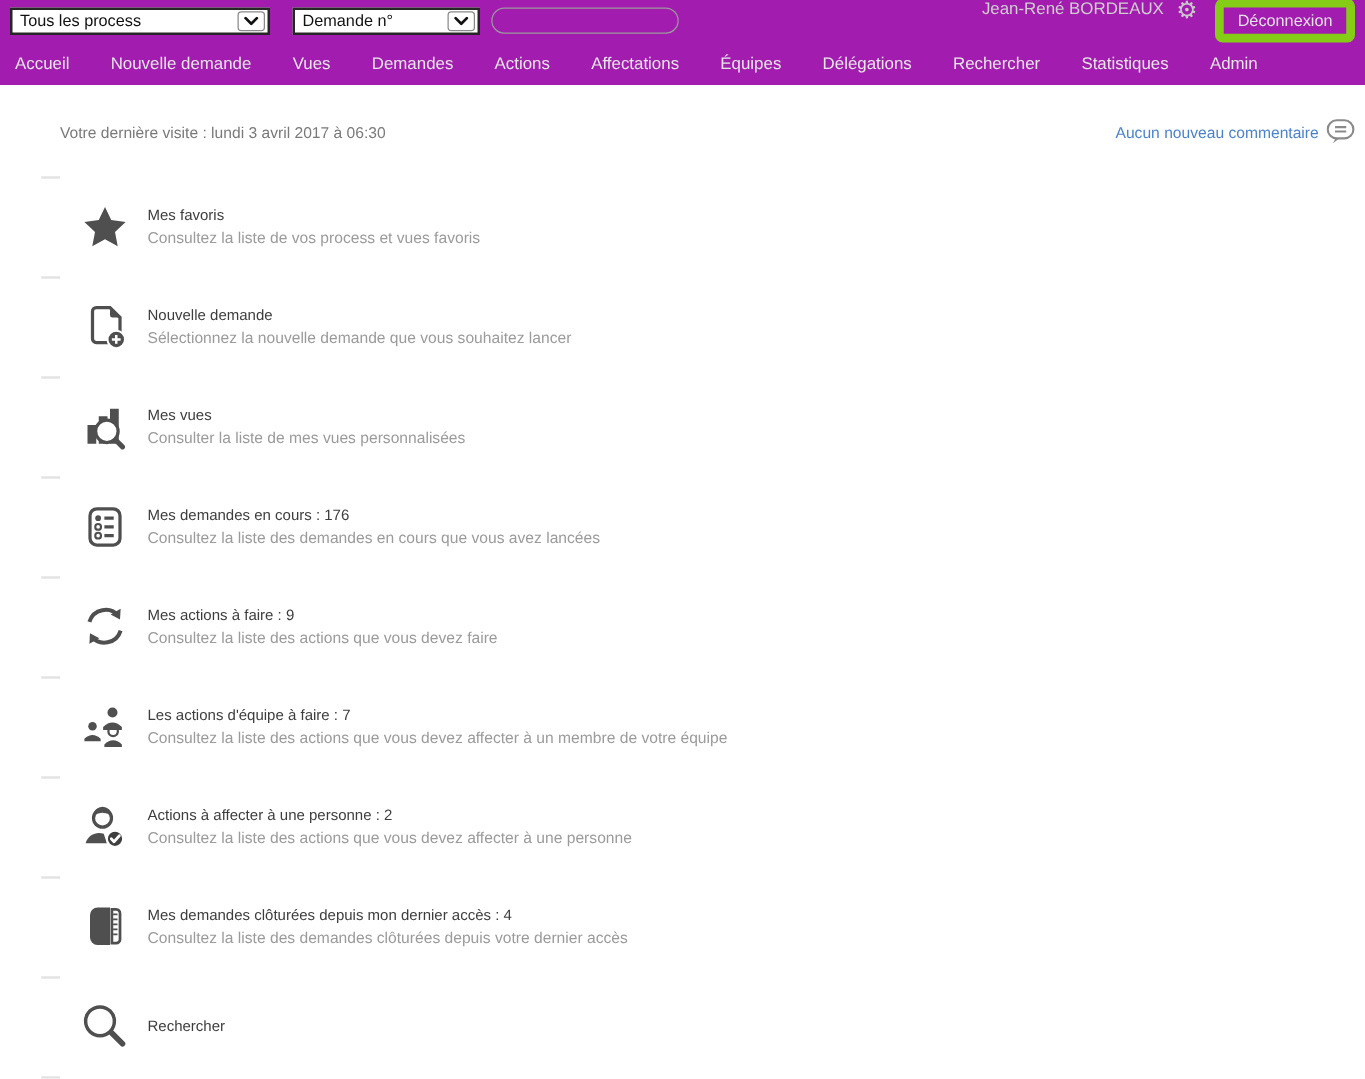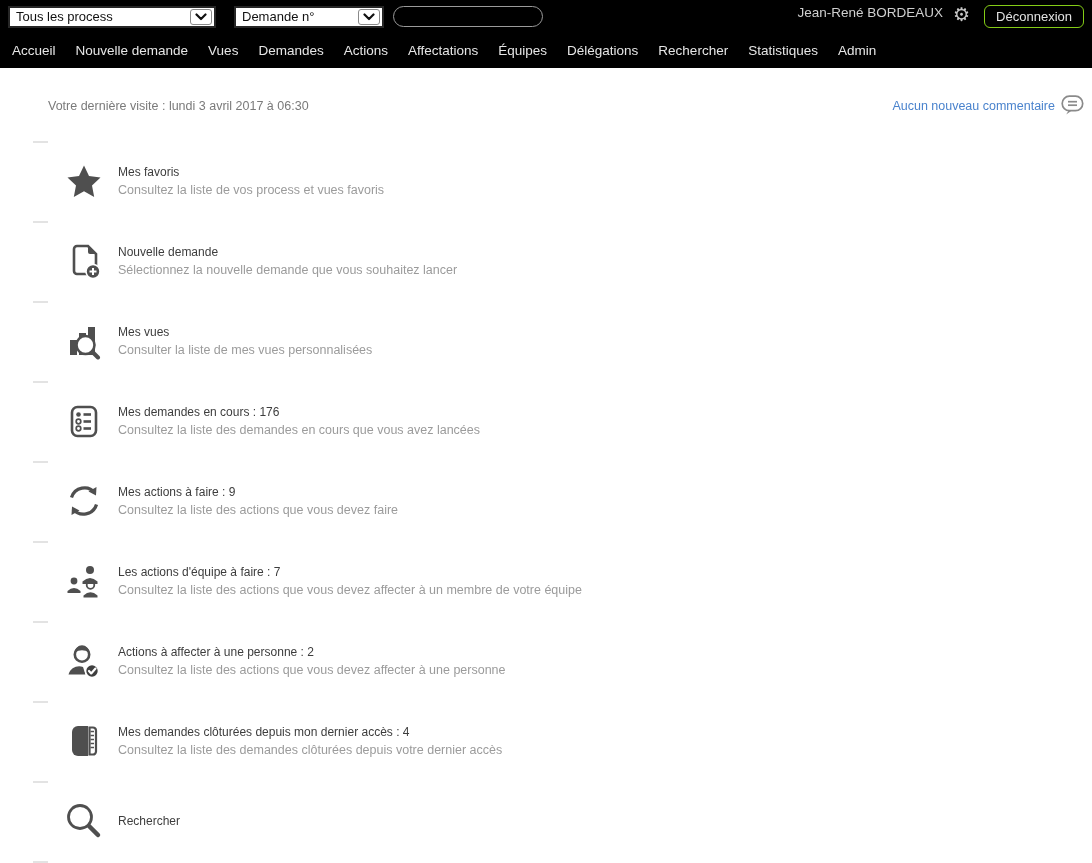--- a/index.html
+++ b/index.html
@@ -1,32 +1,32 @@
 <!DOCTYPE html>
 <html><head>
 <meta charset="utf-8">
 <style>
   * { margin:0; padding:0; box-sizing:border-box; }
   html,body { width:1092px; height:863px; background:#fff; font-family:"Liberation Sans", sans-serif; overflow:hidden; }
 
   
-  .header { background:#000000; height:68px; width:100%; }
+  .header { background:#a21caf; height:68px; width:100%; }
   .header-top { display:flex; align-items:center; height:33px; padding:0 8px; }
   .hdr-select { display:flex; align-items:center; background:#fff; border:2px solid #262626; height:22px; cursor:pointer; }
   .hdr-select .val { flex:1; font-size:13px; color:#111; padding:0 6px; white-space:nowrap; overflow:hidden; }
   .hdr-select .arrowbox { width:22px; height:16px; margin-right:2px; border:1px solid #8a8a8a; border-radius:3px; display:flex; align-items:center; justify-content:center; background:#fff; }
   .sel-process { width:208px; }
   .sel-type { width:150px; margin-left:18px;gap:21px; }
   .hdr-input { width:150px; height:21px; margin-left:9px; background:transparent; border:1px solid #9a9a9a; border-radius:11px; color:#e5e5e5; font-size:13px; padding:0 10px; outline:none; }
   .hdr-right { margin-left:auto; display:flex; align-items:flex-start; gap:10px; }
   .user-name { color:#cfcfcf; font-size:13.5px; }
   .gear { color:#c8c8c8; font-family:"DejaVu Sans", sans-serif; font-size:19px; line-height:1; cursor:pointer; }
-  .logout-btn { background:transparent; border:1px solid #84cc16; border-radius:6px; color:#e3e3e3; font-size:13px; font-family:"Liberation Sans", sans-serif; padding:3px 11px; margin-left:4px; cursor:pointer; }
-
-  .nav { display:flex; align-items:center; height:35px; padding:0 0 0 12px; gap:20px; }
+  .logout-btn { background:transparent; border:7px solid #84cc16; border-radius:6px; color:#e3e3e3; font-size:13px; font-family:"Liberation Sans", sans-serif; padding:3px 11px; margin-left:4px; cursor:pointer; }
+
+  .nav { display:flex; align-items:center; height:35px; padding:0 0 0 12px; gap:33px; }
   .nav-item { color:#e6e6e6; font-size:13.5px; cursor:pointer; white-space:nowrap; }
 
   
   .visit-row { display:flex; align-items:center; margin:27px 8px 0 48px; }
   .visit-text { color:#7a7a7a; font-size:12.5px; }
   .comment-link { margin-left:auto; display:flex; align-items:center; gap:6px; cursor:pointer; }
   .comment-link .lbl { color:#4a83cd; font-size:12.5px; }
 
   .menu { margin-top:25px; }
   .menu-item { position:relative; height:80px; display:flex; align-items:center; cursor:pointer; }

